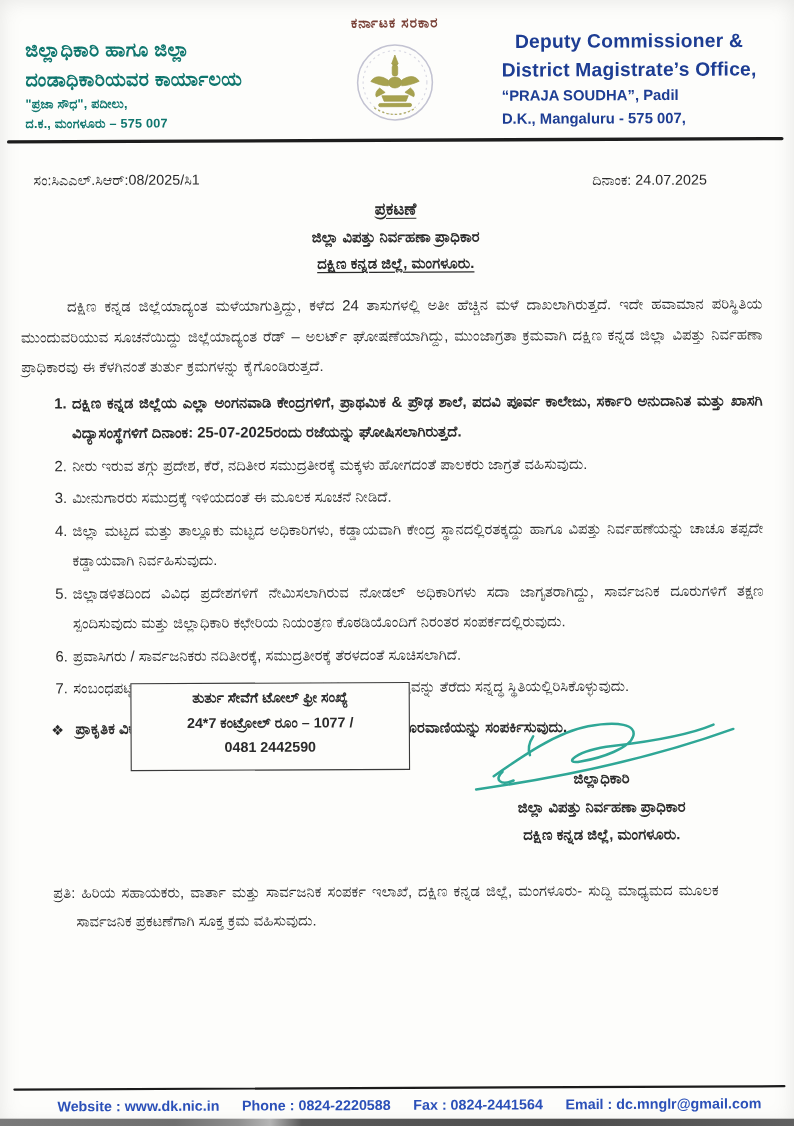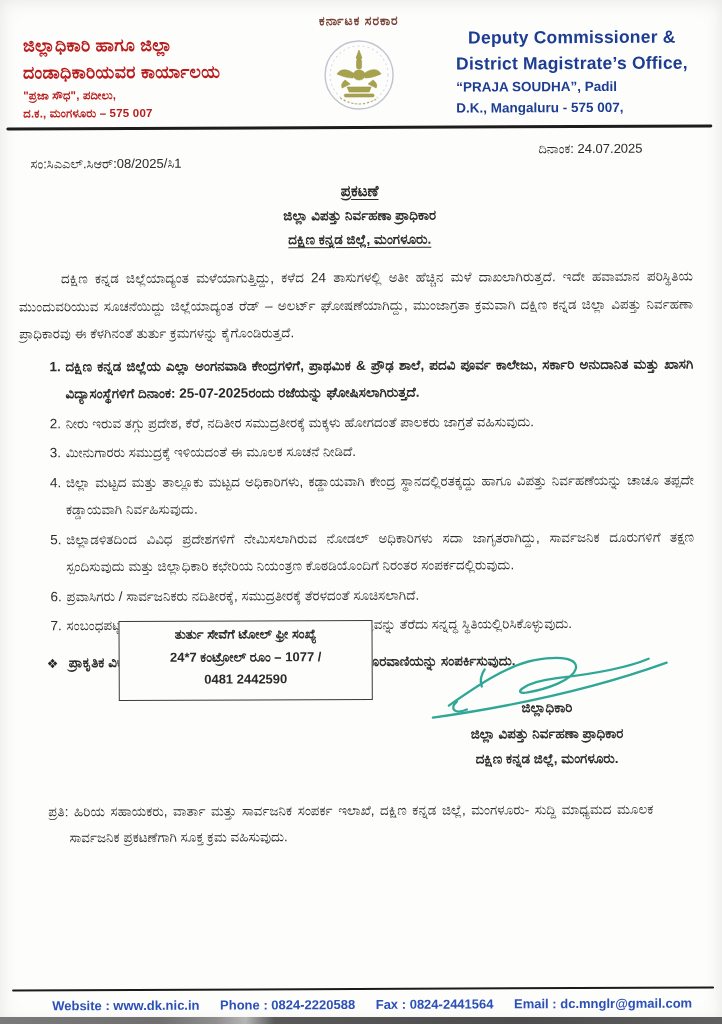--- a/index.html
+++ b/index.html
@@ -8,33 +8,33 @@
     width:722px;height:1024px;
     margin:0 auto;
     background:#fdfdfb;
     overflow:hidden;
     font-family:"Liberation Sans","DejaVu Sans",sans-serif;
     color:#2b2b2b;
     box-shadow:inset 0 0 18px rgba(120,120,120,.18);
   }
   .skew{position:absolute;inset:0;transform:rotate(-0.25deg);}
   
-  .hdr-left{position:absolute;left:25px;top:36px;color:#b91c1c;line-height:1;}
+  .hdr-left{position:absolute;left:25px;top:36px;color:#0f766e;line-height:1;}
   .hdr-left .big{font-weight:bold;font-size:17.5px;margin-bottom:9px;letter-spacing:.3px;}
   .hdr-left .small{font-weight:bold;font-size:11.5px;margin-bottom:6px;letter-spacing:.2px;}
   .hdr-center{position:absolute;left:0;right:0;top:14px;text-align:center;}
   .govt-line{font-size:12.5px;font-weight:bold;color:#7a4238;letter-spacing:1px;}
   .emblem{margin-top:3px;}
   .hdr-right{position:absolute;left:458px;top:30px;color:#1d3d93;line-height:1;}
   .hdr-right .big{font-weight:bold;font-size:17.5px;margin-bottom:8px;letter-spacing:.2px;text-align:center;}
   .hdr-right .small{font-weight:bold;font-size:13.5px;margin-bottom:7px;}
   .hdr-rule{position:absolute;left:8px;right:8px;top:126px;height:2.5px;background:#1d1d1d;border-radius:2px;}
   
   .ref{position:absolute;left:32px;top:155px;font-size:13px;}
-  .date{position:absolute;left:540px;top:142px;font-size:13px;}
+  .date{position:absolute;left:540px;top:157px;font-size:13px;}
   
   .title-main{position:absolute;left:0;right:0;top:182px;text-align:center;font-size:15px;font-weight:bold;}
   .title-main span{text-decoration:underline;text-underline-offset:3px;margin-top:20px;}
   .title-sub1{position:absolute;left:0;right:0;top:208px;text-align:center;font-size:13.5px;font-weight:bold;}
   .title-sub2{position:absolute;left:0;right:0;top:232px;text-align:center;font-size:13.5px;font-weight:bold;}
   .title-sub2 span{text-decoration:underline;text-underline-offset:3px;}
   
   .content{position:absolute;left:20px;right:28px;top:264px;font-size:13.5px;line-height:27.5px;}
   .intro{text-align:justify;text-indent:42px;margin:0;}
   ol.directives{list-style:none;margin:5px 0 0 0;padding:0;}

